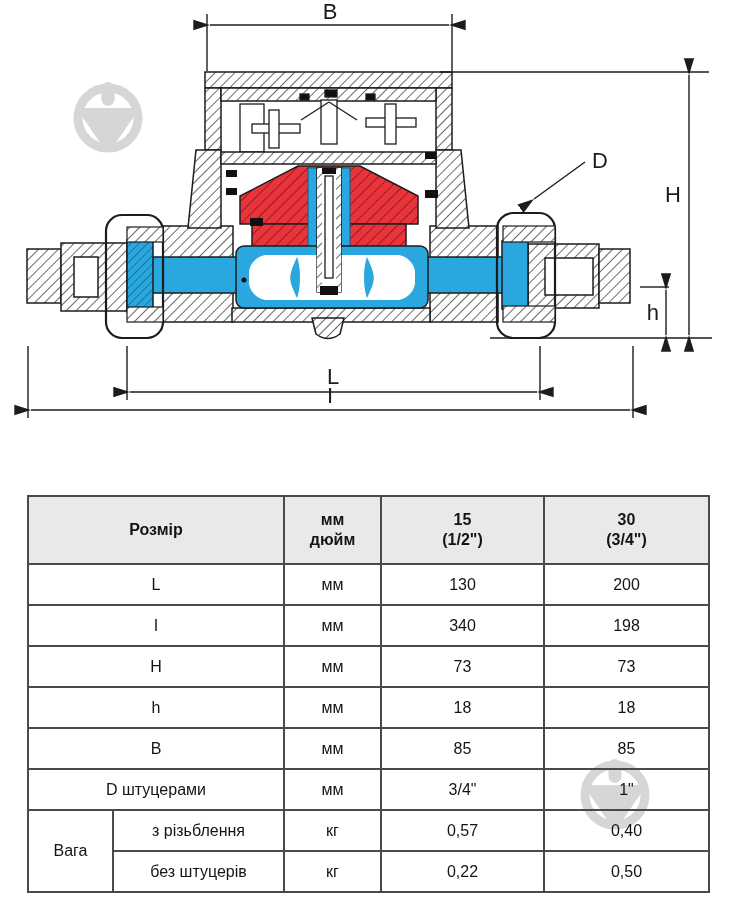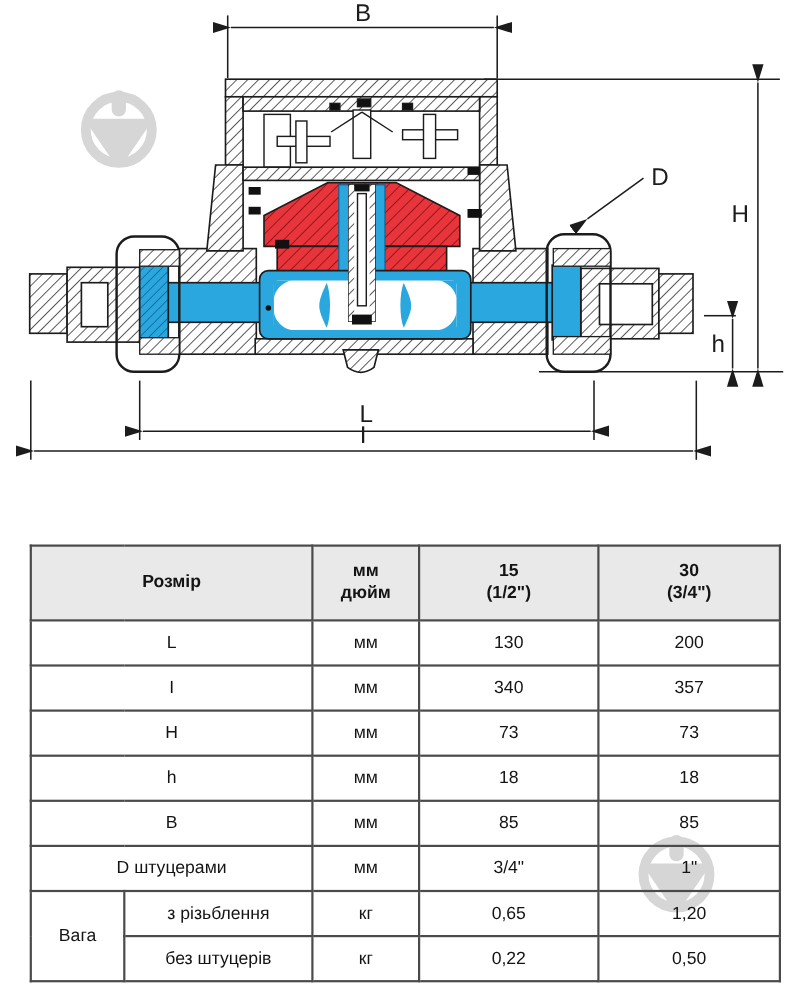--- a/index.html
+++ b/index.html
@@ -217,21 +217,21 @@
     <tr>
       <td colspan="2">L</td>
       <td>мм</td>
       <td>130</td>
       <td>200</td>
     </tr>
     <tr>
       <td colspan="2">I</td>
       <td>мм</td>
       <td>340</td>
-      <td>357</td>
+      <td>198</td>
     </tr>
     <tr>
       <td colspan="2">H</td>
       <td>мм</td>
       <td>73</td>
       <td>73</td>
     </tr>
     <tr>
       <td colspan="2">h</td>
       <td>мм</td>
@@ -247,22 +247,22 @@
     <tr>
       <td colspan="2">D штуцерами</td>
       <td>мм</td>
       <td>3/4"</td>
       <td>1"</td>
     </tr>
     <tr>
       <td rowspan="2">Вага</td>
       <td>з різьблення</td>
       <td>кг</td>
-      <td>0,65</td>
-      <td>1,20</td>
+      <td>0,57</td>
+      <td>0,40</td>
     </tr>
     <tr>
       <td>без штуцерів</td>
       <td>кг</td>
       <td>0,22</td>
       <td>0,50</td>
     </tr>
   </tbody>
     </table>
 

